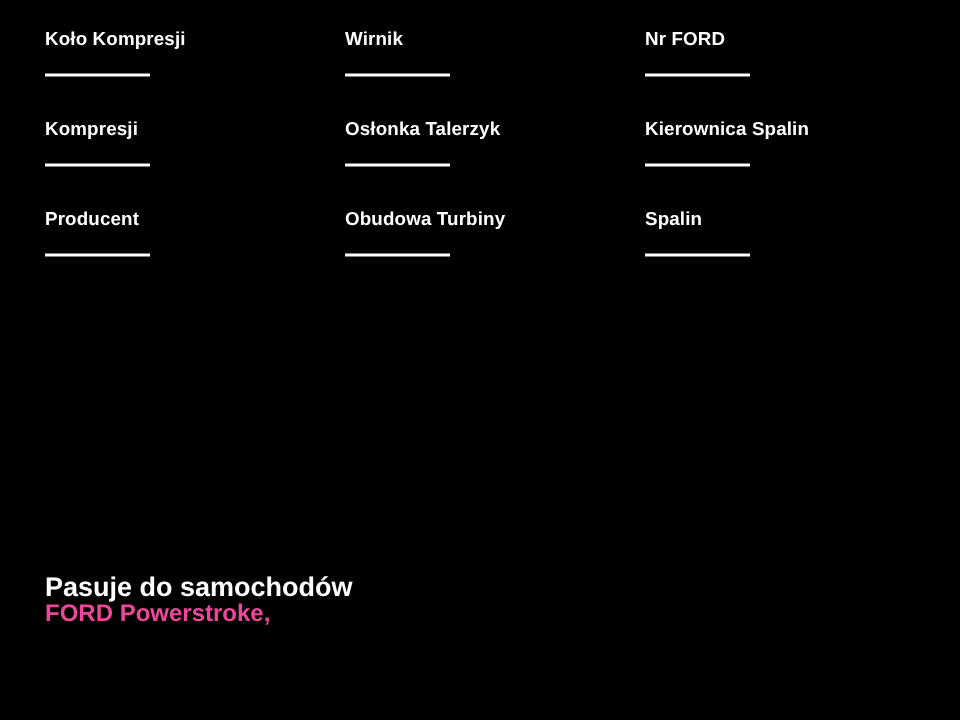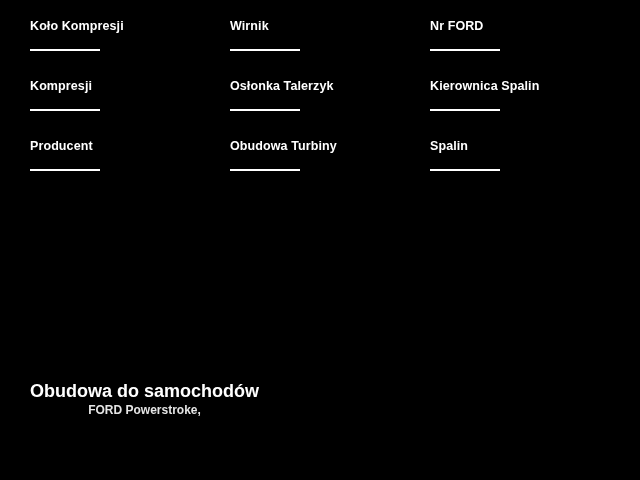--- a/index.html
+++ b/index.html
@@ -55,26 +55,25 @@
   .fits-heading {
     margin: 0;
     font-size: 18px;
     font-weight: 700;
     line-height: 21px;
     color: #ffffff;
     white-space: nowrap;
   }
   .fits-models {
     margin: 1px 0 0 0;
-    font-size: 12px;
+    font-size: 16px;
     font-weight: 700;
     line-height: 14px;
-    color: #e5e5e5;
+    color: #ec4899;
     white-space: nowrap;
-    text-align: center;
   }
 </style>
 </head>
 <body>
 
 <div class="screen">
 
   <div class="spec-grid">
 
     <div class="field">
@@ -121,17 +120,17 @@
     </div>
 
     <div class="field">
       <div class="field-label">Spalin</div>
       <div class="field-underline"><span class="field-value"></span></div>
     </div>
 
   </div>
 
   <div class="fits-section">
-    <h2 class="fits-heading">Obudowa do samochodów</h2>
+    <h2 class="fits-heading">Pasuje do samochodów</h2>
     <p class="fits-models">FORD Powerstroke,</p>
   </div>
 
 </div>
 
 </body></html>

